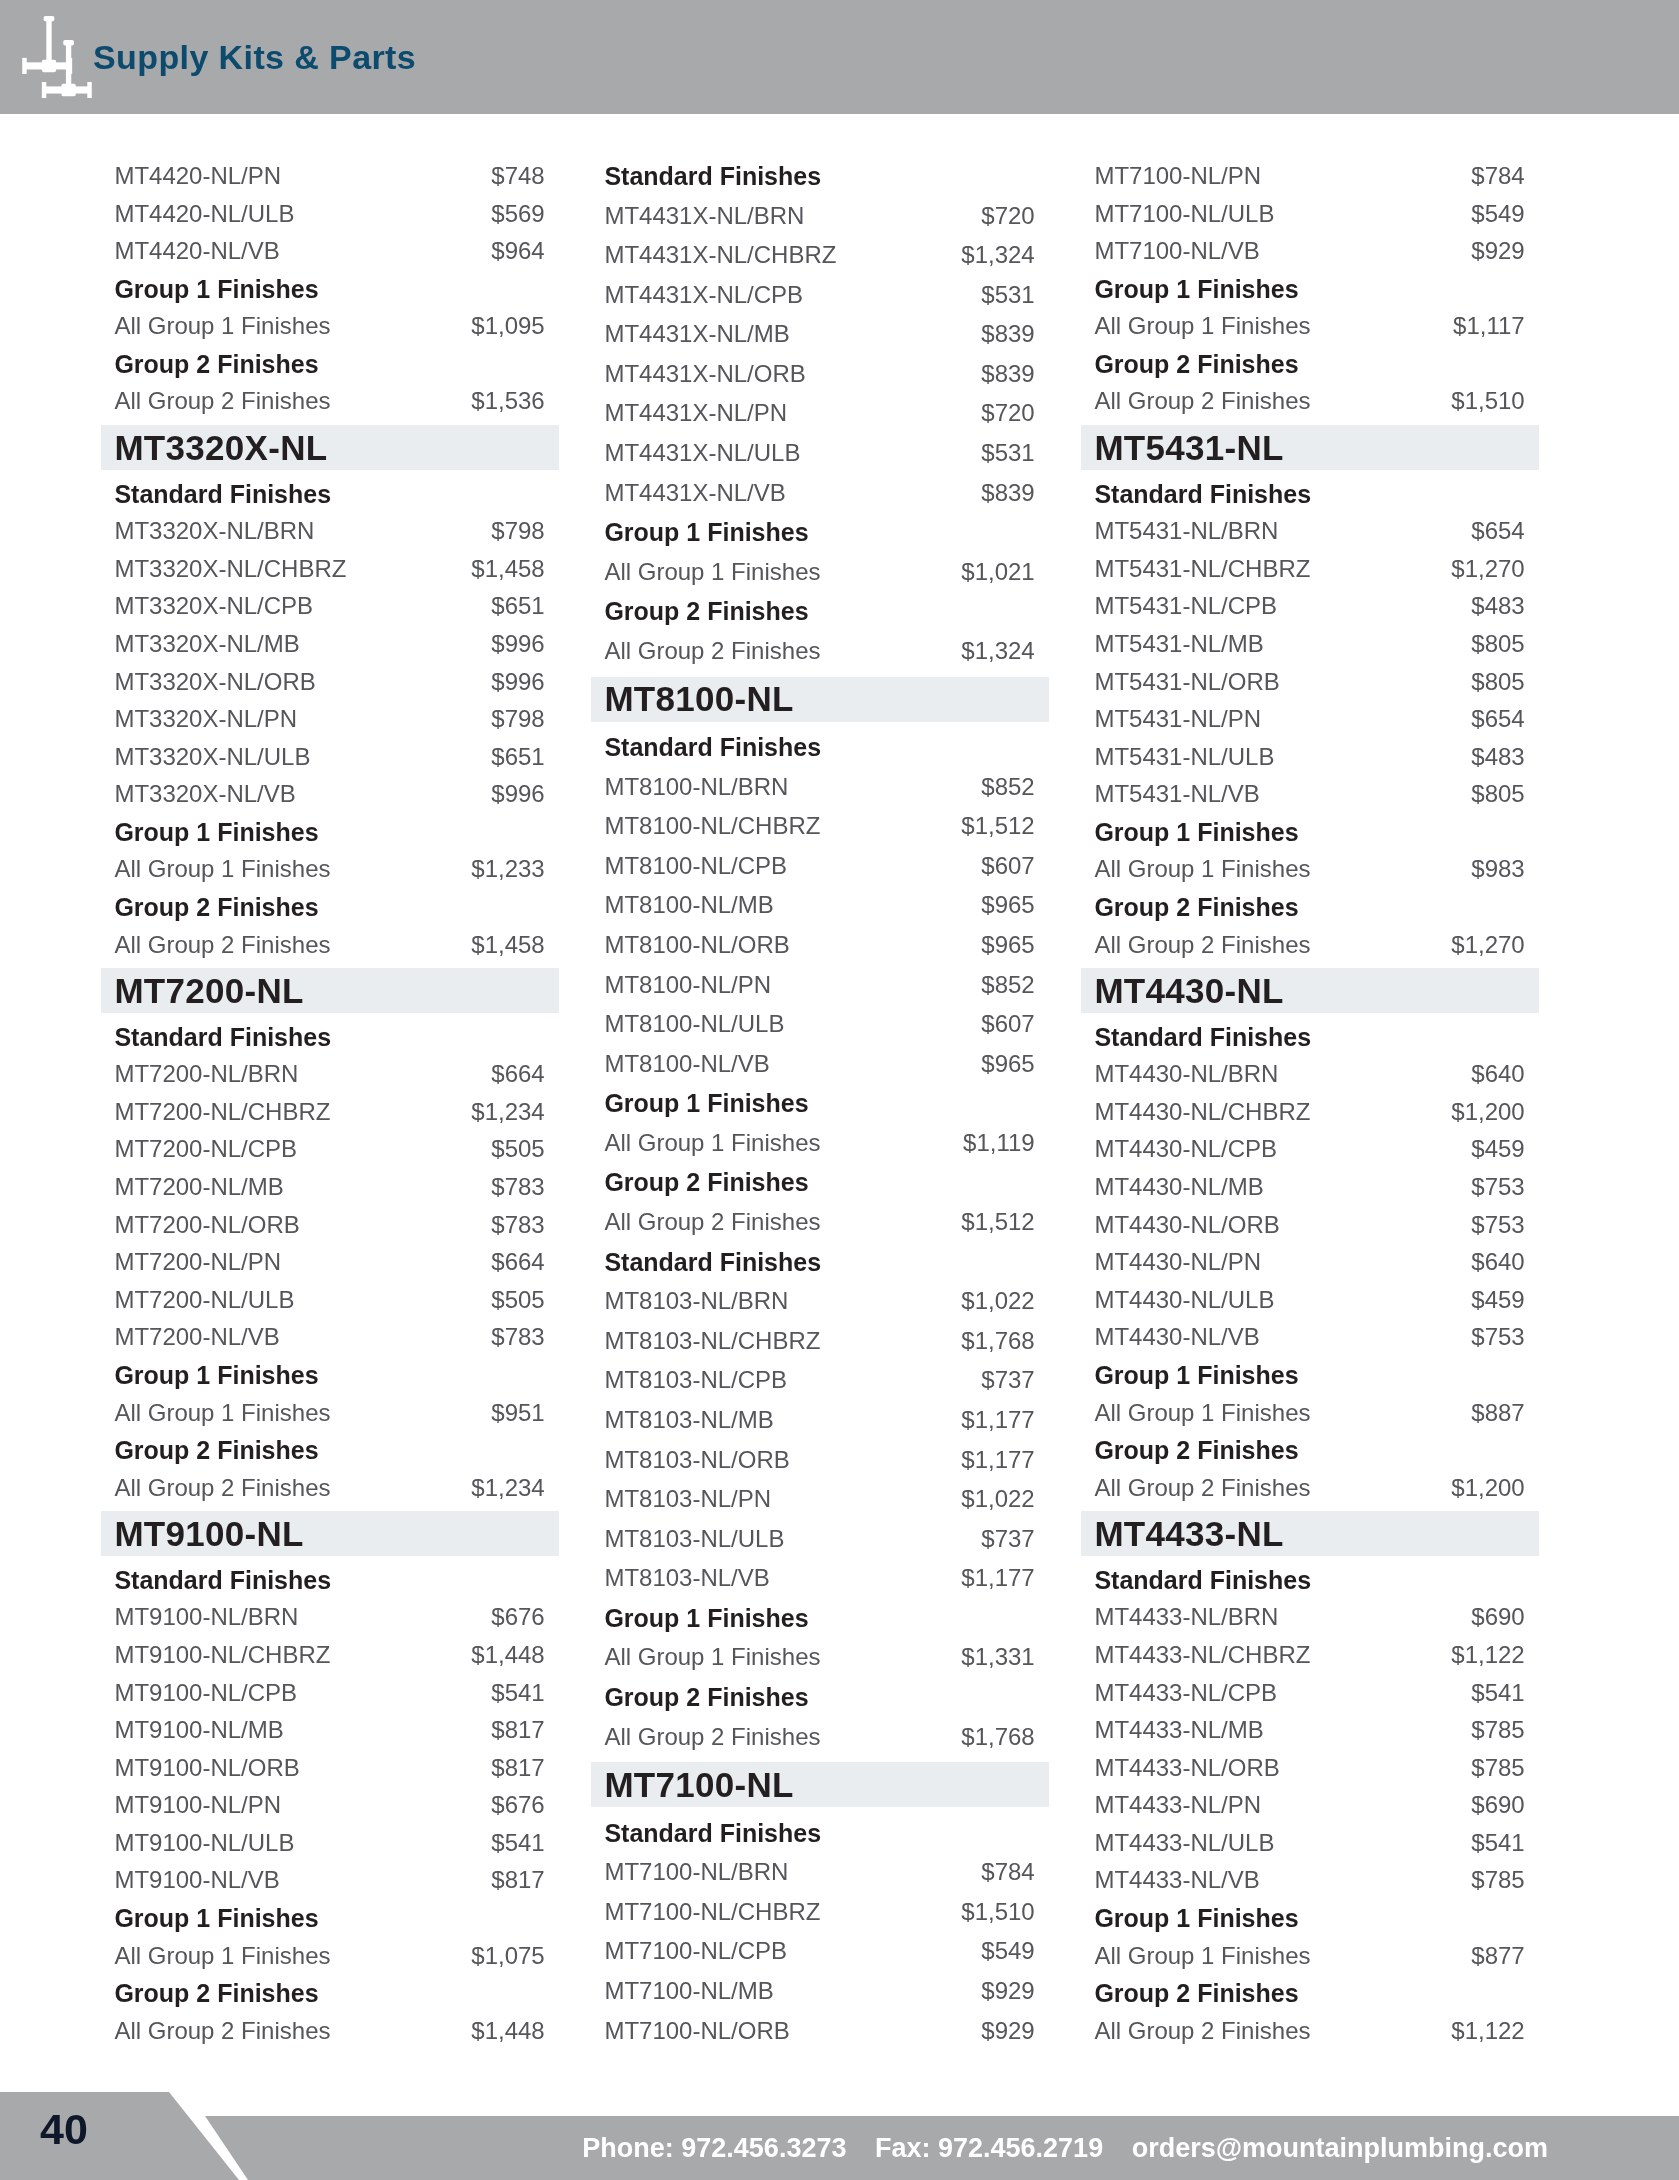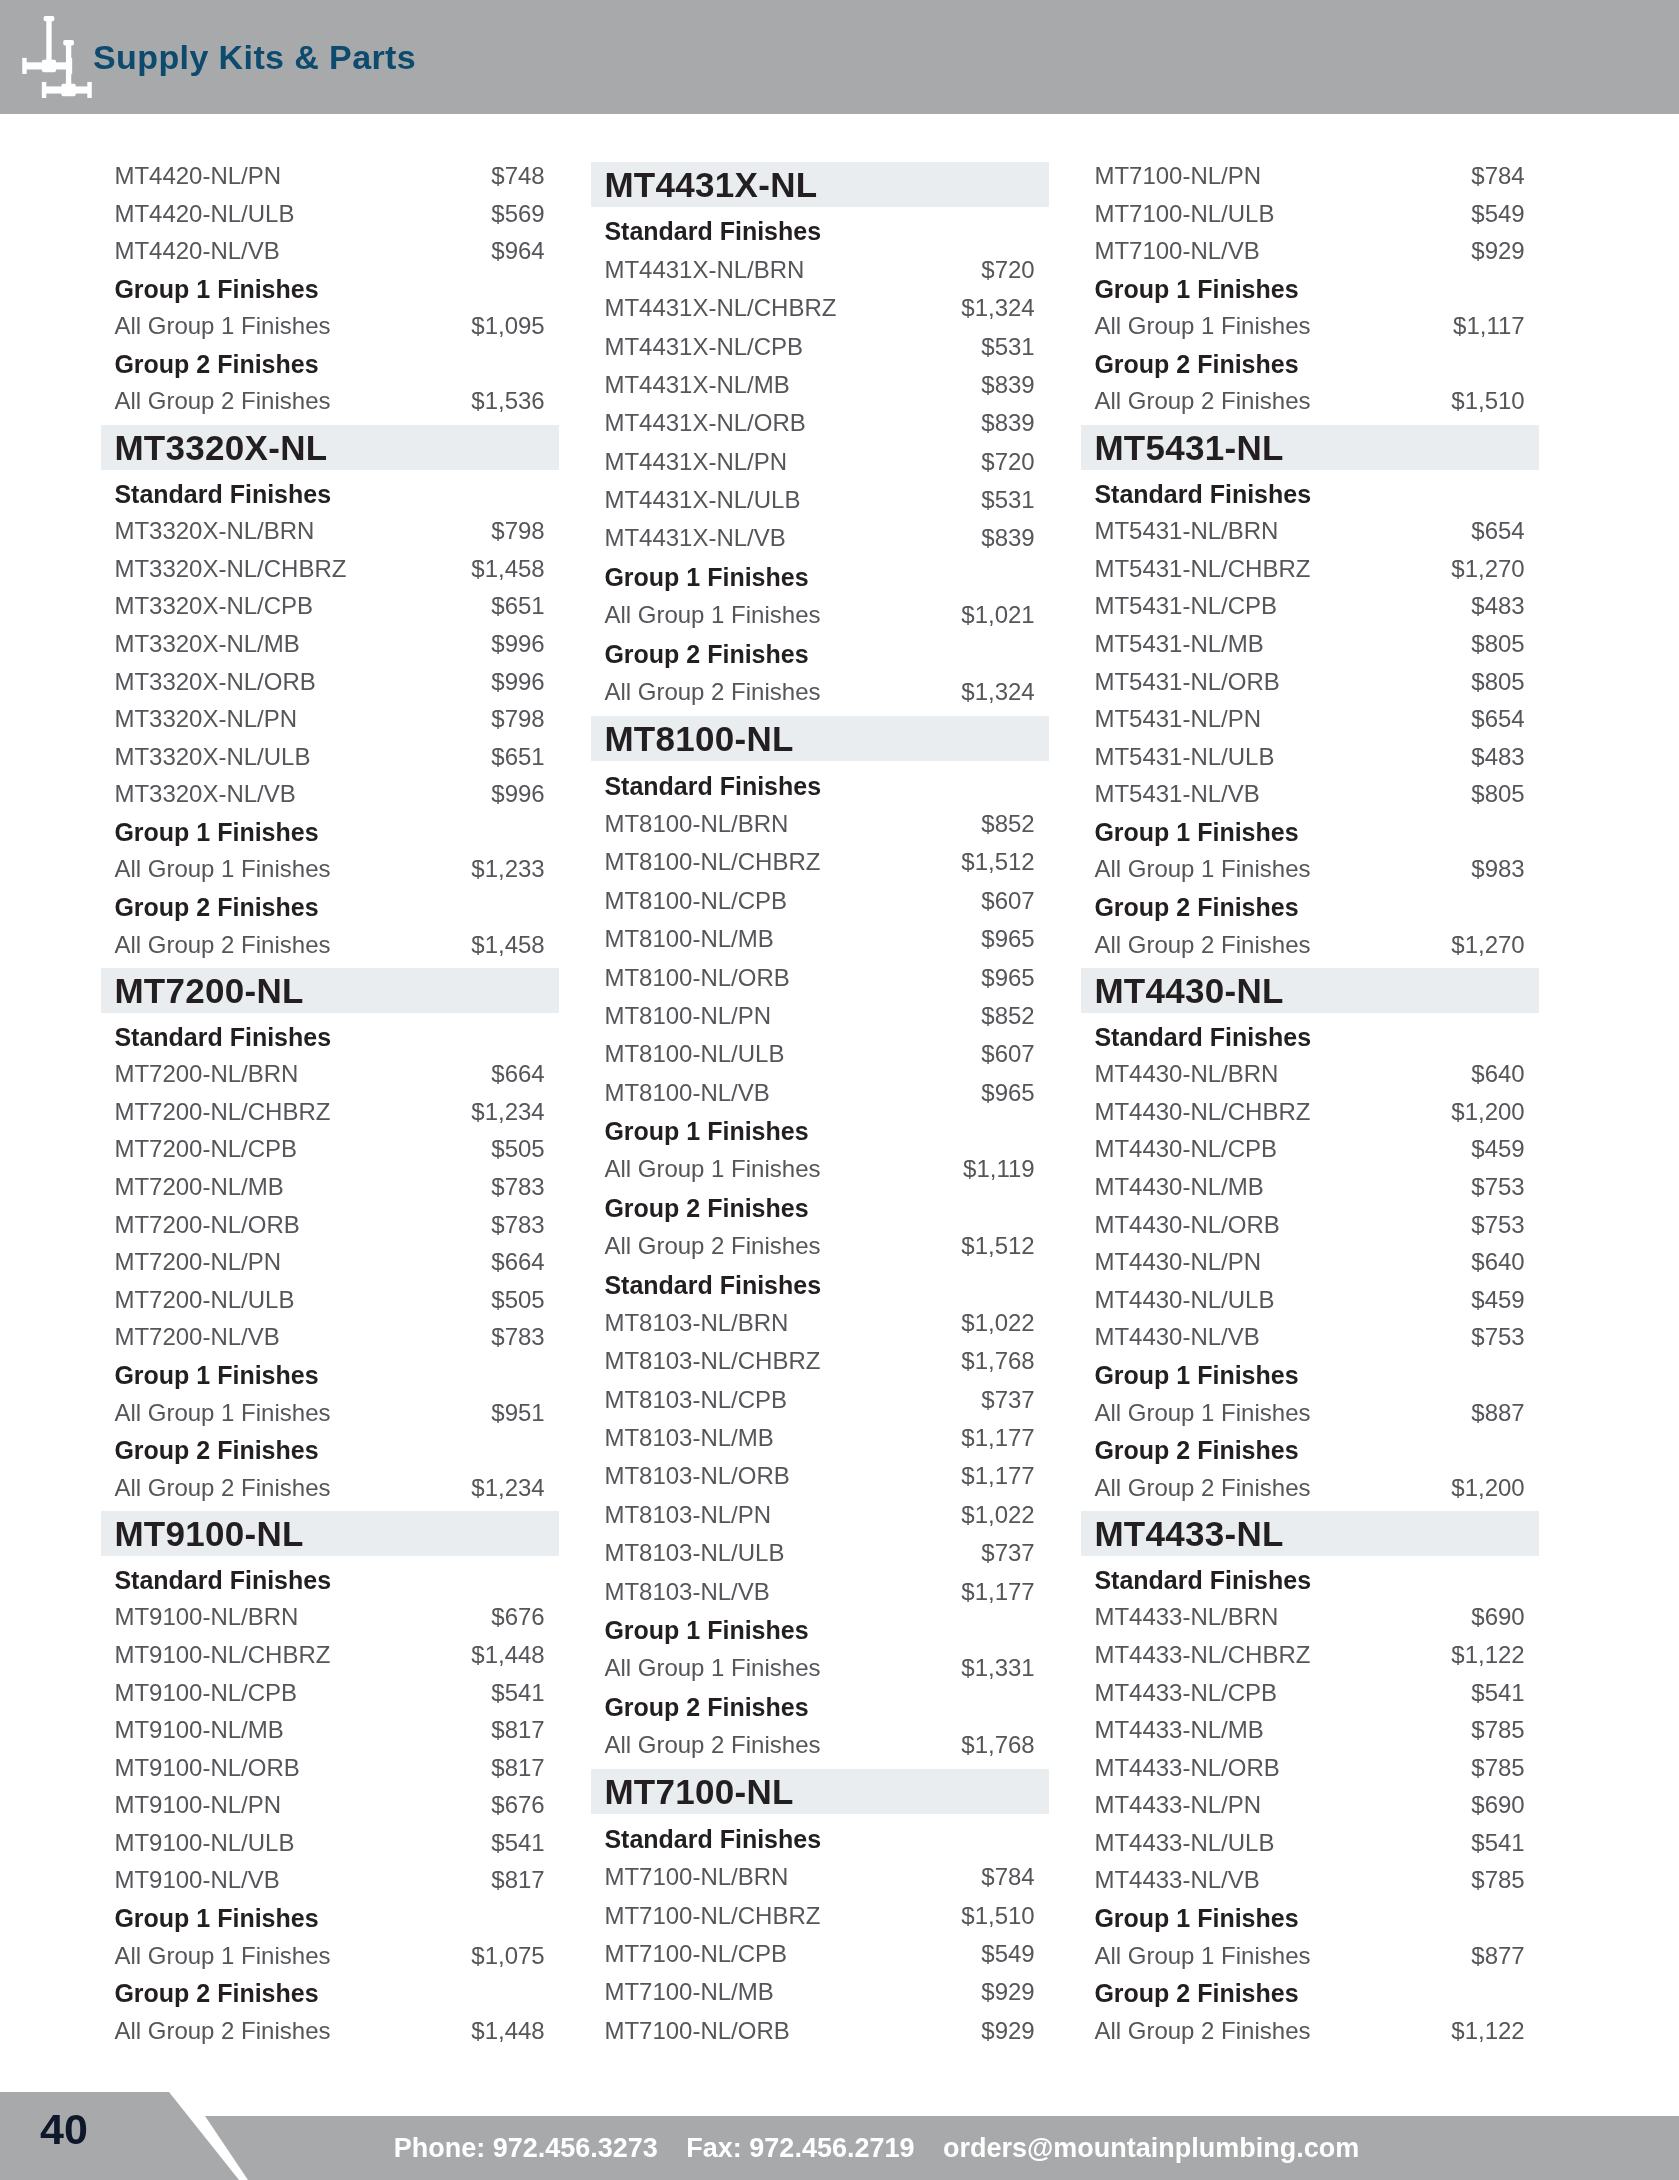--- a/index.html
+++ b/index.html
@@ -42,21 +42,21 @@
     position:absolute;left:0;top:2092px;width:239px;height:88px;
     background:var(--bar-gray);
     clip-path:polygon(0 0,169px 0,239px 100%,0 100%);
     color:#0f172a;font-size:43px;font-weight:700;
     padding:12.5px 0 0 40px;box-sizing:border-box;
   }
   .footerbar{
     position:absolute;left:205px;top:2116px;width:1475px;height:64px;
     background:var(--bar-gray);
     clip-path:polygon(0 0,100% 0,100% 100%,43px 100%);
-    display:flex;align-items:center;justify-content:center;
+    display:flex;align-items:center;justify-content:flex-end;
     padding-right:132px;box-sizing:border-box;
     color:#ffffff;font-size:27px;font-weight:700;
   }
   .footerbar span{margin-left:28.5px;}
   .footerbar span:first-child{margin-left:0;}
 </style>
 </head>
 <body>
 
 <div class="topbar">
@@ -241,23 +241,20 @@
       <span class="lbl">All Group 1 Finishes</span>
       <span class="price">$1,075</span>
     </div>
     <div class="row bold">Group 2 Finishes</div>
     <div class="row">
       <span class="lbl">All Group 2 Finishes</span>
       <span class="price">$1,448</span>
     </div>
   </div>
 <div class="col col2">
-    <div class="band">
-      <span>MT4431X-NL</span>
-    </div>
     <div class="row bold">Standard Finishes</div>
     <div class="row">
       <span class="lbl">MT4431X-NL/BRN</span>
       <span class="price">$720</span>
     </div>
     <div class="row">
       <span class="lbl">MT4431X-NL/CHBRZ</span>
       <span class="price">$1,324</span>
     </div>
     <div class="row">

